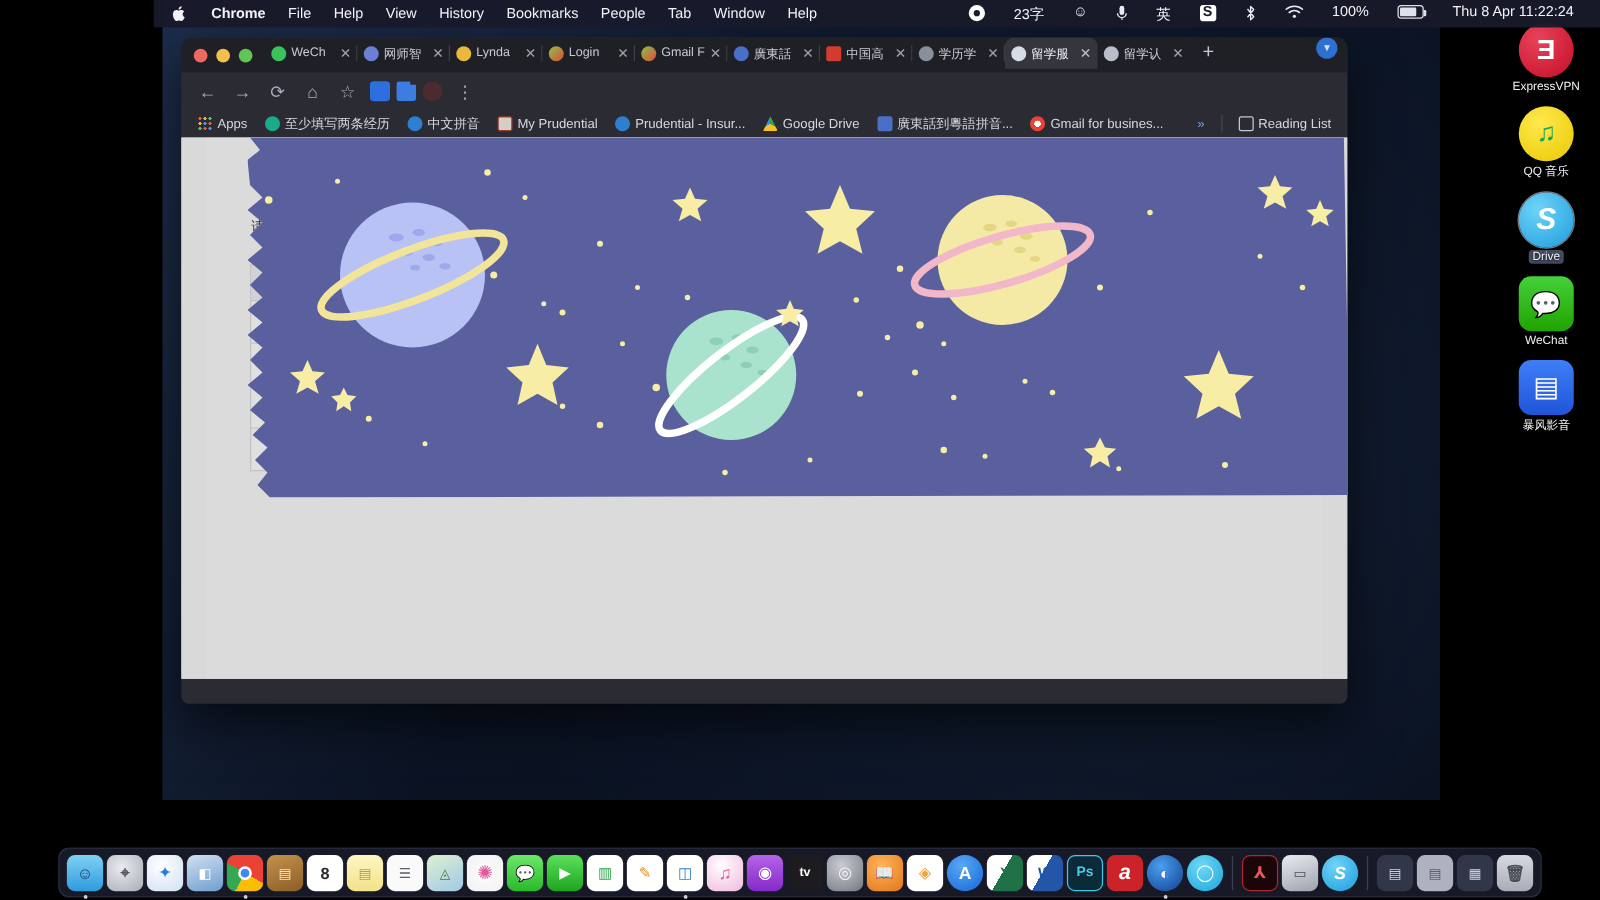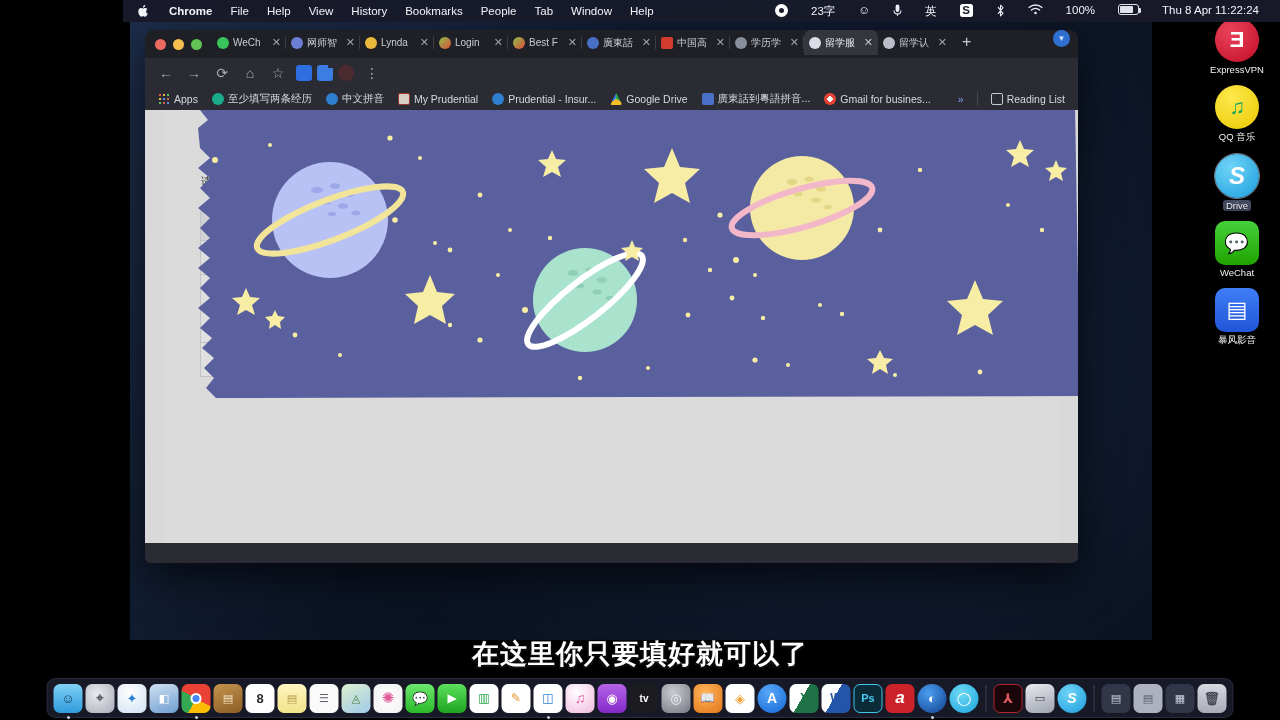--- a/index.html
+++ b/index.html
@@ -332,21 +332,21 @@
           <span class="sep"></span>
       </div>
       <div class="tab">
         <span class="fav" style="background:linear-gradient(135deg,#8ac24a,#e04a3c)"></span>
         <span class="lbl">Login</span>
         <span class="x">✕</span>
           <span class="sep"></span>
       </div>
       <div class="tab">
         <span class="fav" style="background:linear-gradient(135deg,#8ac24a,#e04a3c)"></span>
-        <span class="lbl">Best F</span>
+        <span class="lbl">Gmail F</span>
         <span class="x">✕</span>
           <span class="sep"></span>
       </div>
       <div class="tab">
         <span class="fav" style="background:#4a6fc6"></span>
         <span class="lbl">廣東話</span>
         <span class="x">✕</span>
           <span class="sep"></span>
       </div>
       <div class="tab">
@@ -666,15 +666,14 @@
     <span class="dk" style="background:#1a0608;border:1.5px solid #b0262c;color:#e05a5f;font-size:13px">⅄</span>
     <span class="dk" style="background:linear-gradient(160deg,#e9ebef,#9da2ad);color:#4a4d55;font-size:11px">▭</span>
     <span class="dk" style="background:radial-gradient(circle at 38% 30%,#6fd4f7,#1c9ddd);color:#fff;font-size:14px;font-style:italic;border-radius:50%">S</span>
     <span class="dock-sep"></span>
     <span class="dk" style="background:rgba(60,64,86,.75);color:#cfd3e0;font-size:11px">▤</span>
     <span class="dk" style="background:rgba(200,205,220,.85);color:#5a5e6a;font-size:11px">▤</span>
     <span class="dk" style="background:rgba(60,64,86,.75);color:#cfd3e0;font-size:11px">▦</span>
     <span class="dk" style="background:linear-gradient(180deg,#d6d9e0,#a8acb6);color:#4a4d55;font-size:13px">🗑</span>
   </div>
 
-  <div id="subtitle">在这里你只要填好就可以了</div>
 
 </div>
 
 </body></html>

